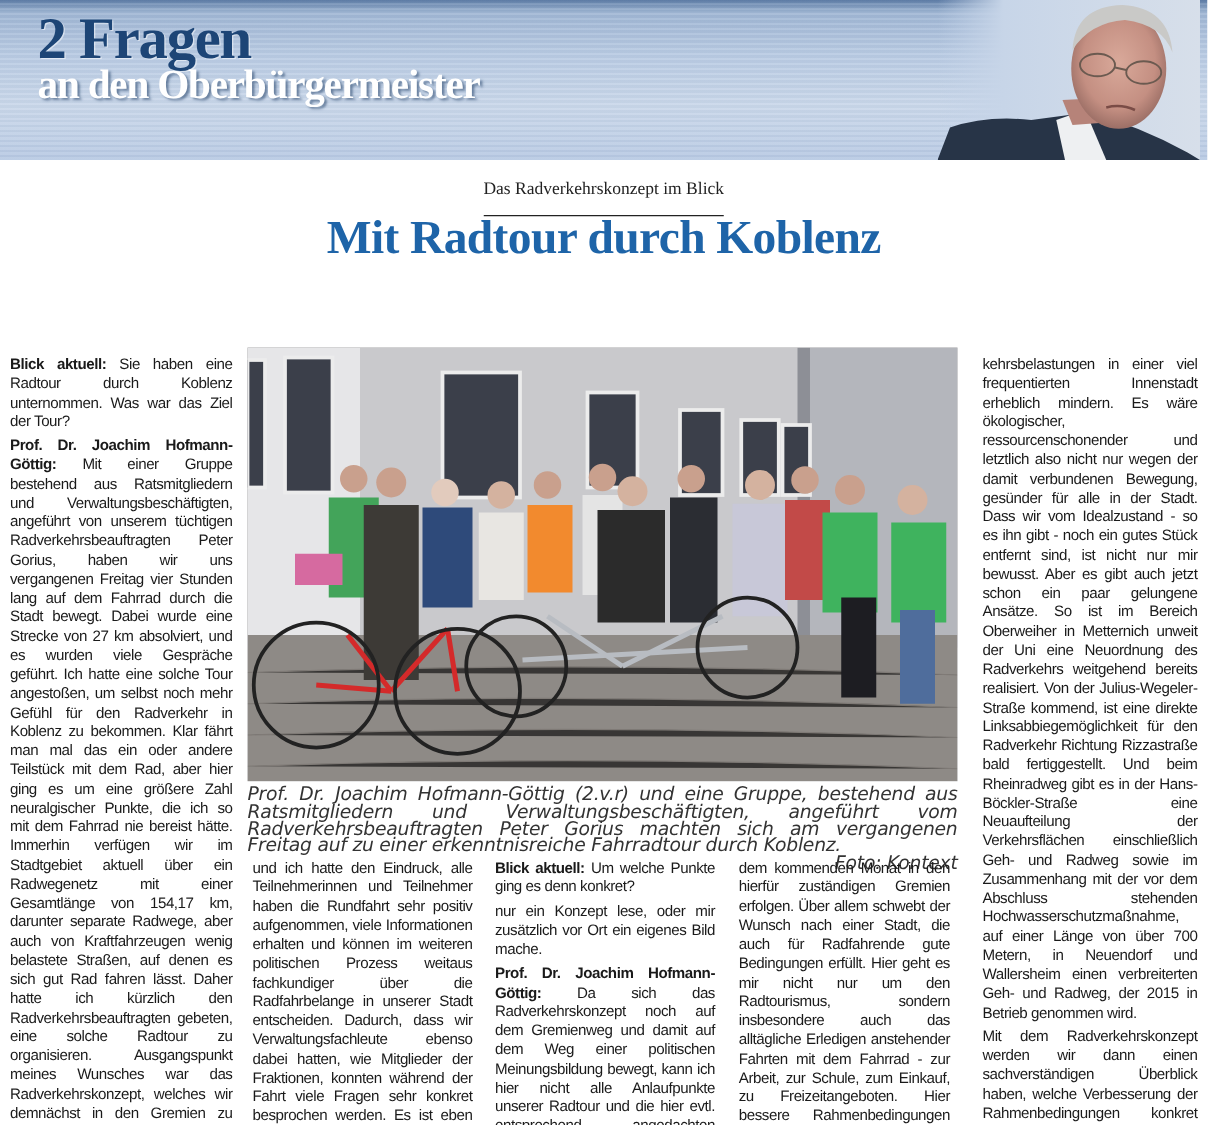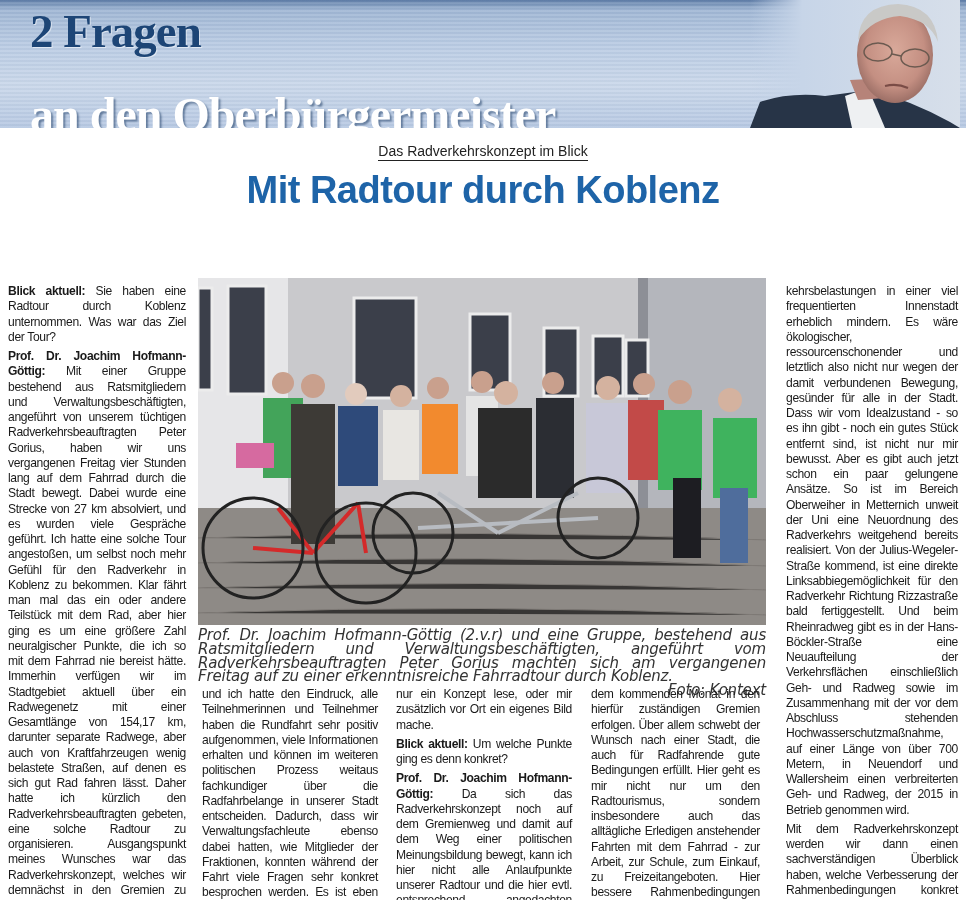--- a/index.html
+++ b/index.html
@@ -14,38 +14,38 @@
       linear-gradient(180deg, #5f7ea8 0px, #9fb6d4 10px, #b9cbe3 45px, #c9d7ea 85px, #b6c8e2 128px);
     overflow: hidden;
   }
   .banner-title {
     position: absolute; left: 30px; top: 10px;
     font-family: Liberation Serif, serif; font-weight: bold;
     line-height: 0.92; letter-spacing: -1px;
   }
   .banner-line1 { display: block; font-size: 47px; color: #1d4576;
     text-shadow: 1px 1px 0 rgba(255,255,255,0.5); }
-  .banner-line2 { display: block; font-size: 48px; color: #ffffff;
-    text-shadow: 2px 2px 2px rgba(30,60,100,0.55); margin-top: 40px; }
+  .banner-line2 { display: block; font-size: 33px; color: #ffffff;
+    text-shadow: 2px 2px 2px rgba(30,60,100,0.55); }
   .portrait {
     position: absolute; left: 750px; top: 0; width: 210px; height: 128px; overflow: hidden;
   }
   .portrait svg { width: 100%; height: 100%; display: block; }
 
   
   .kicker {
     position: absolute; left: 0; width: 966px; top: 142px; text-align: center;
   }
   .kicker span {
-    font-family: Liberation Sans, sans-serif; font-size: 14px; color: #222;
-    border-bottom: 1.5px solid #222; padding-bottom: 1px;
+    font-family: Liberation Serif, serif; font-size: 14px; color: #222;
+    border-bottom: 1.5px solid #222; padding-bottom: 13px;
   }
   .headline {
     position: absolute; left: 0; width: 966px; top: 166px; text-align: center;
-    font-family: Liberation Sans, sans-serif; font-weight: bold; color: #1e64a8;
+    font-family: Liberation Serif, serif; font-weight: bold; color: #1e64a8;
     font-size: 38px; line-height: 48px; letter-spacing: -0.5px;
   }
 
   
   .col {
     position: absolute; font-size: 12.1px; line-height: 15.25px; text-align: justify;
     font-family: "Liberation Sans", sans-serif; letter-spacing: -0.35px; color: #1a1a1a;
     hyphens: manual;
   }
   .col p { margin: 4px; }
@@ -208,25 +208,25 @@
 <div class="caption">
   <span>Prof. Dr. Joachim Hofmann-Göttig (2.v.r) und eine Gruppe, bestehend aus Ratsmitgliedern und Verwaltungsbeschäftigten, angeführt vom Radverkehrsbeauftragten Peter Gorius machten sich am vergangenen Freitag auf zu einer erkenntnisreiche Fahrradtour durch Koblenz.</span>
   <span class="credit">Foto: Kontext</span>
 </div>
 
 <div class="col c2">
   <p>und ich hatte den Eindruck, alle Teilnehmerinnen und Teilnehmer haben die Rundfahrt sehr positiv aufgenommen, viele Informationen erhalten und können im weiteren politischen Prozess weitaus fachkundiger über die Radfahrbelange in unserer Stadt entscheiden. Dadurch, dass wir Verwaltungsfachleute ebenso dabei hatten, wie Mitglieder der Fraktionen, konnten während der Fahrt viele Fragen sehr konkret besprochen werden. Es ist eben ein himmelweiter Unterschied, ob ich</p>
 </div>
 
 <div class="col c3">
-  <p>nur ein Konzept lese, oder mir zusätzlich vor Ort ein eigenes Bild mache.</p>
   <p>
     <b>Blick aktuell:</b>
     <span>Um welche Punkte ging es denn konkret?</span>
   </p>
+  <p>nur ein Konzept lese, oder mir zusätzlich vor Ort ein eigenes Bild mache.</p>
   <p>
     <b>Prof. Dr. Joachim Hofmann-Göttig:</b>
     <span>Da sich das Radverkehrskonzept noch auf dem Gremienweg und damit auf dem Weg einer politischen Meinungsbildung bewegt, kann ich hier nicht alle Anlaufpunkte unserer Radtour und die hier evtl. entsprechend angedachten Lösungen präsentieren. Dies wird zunächst ab</span>
   </p>
 </div>
 
 <div class="col c4">
   <p>dem kommenden Monat in den hierfür zuständigen Gremien erfolgen. Über allem schwebt der Wunsch nach einer Stadt, die auch für Radfahrende gute Bedingungen erfüllt. Hier geht es mir nicht nur um den Radtourismus, sondern insbesondere auch das alltägliche Erledigen anstehender Fahrten mit dem Fahrrad - zur Arbeit, zur Schule, zum Einkauf, zu Freizeitangeboten. Hier bessere Rahmenbedingungen und eine Kultur für das Radfahren zu schaffen würde auf Dauer Ver-</p>
 </div>
 

